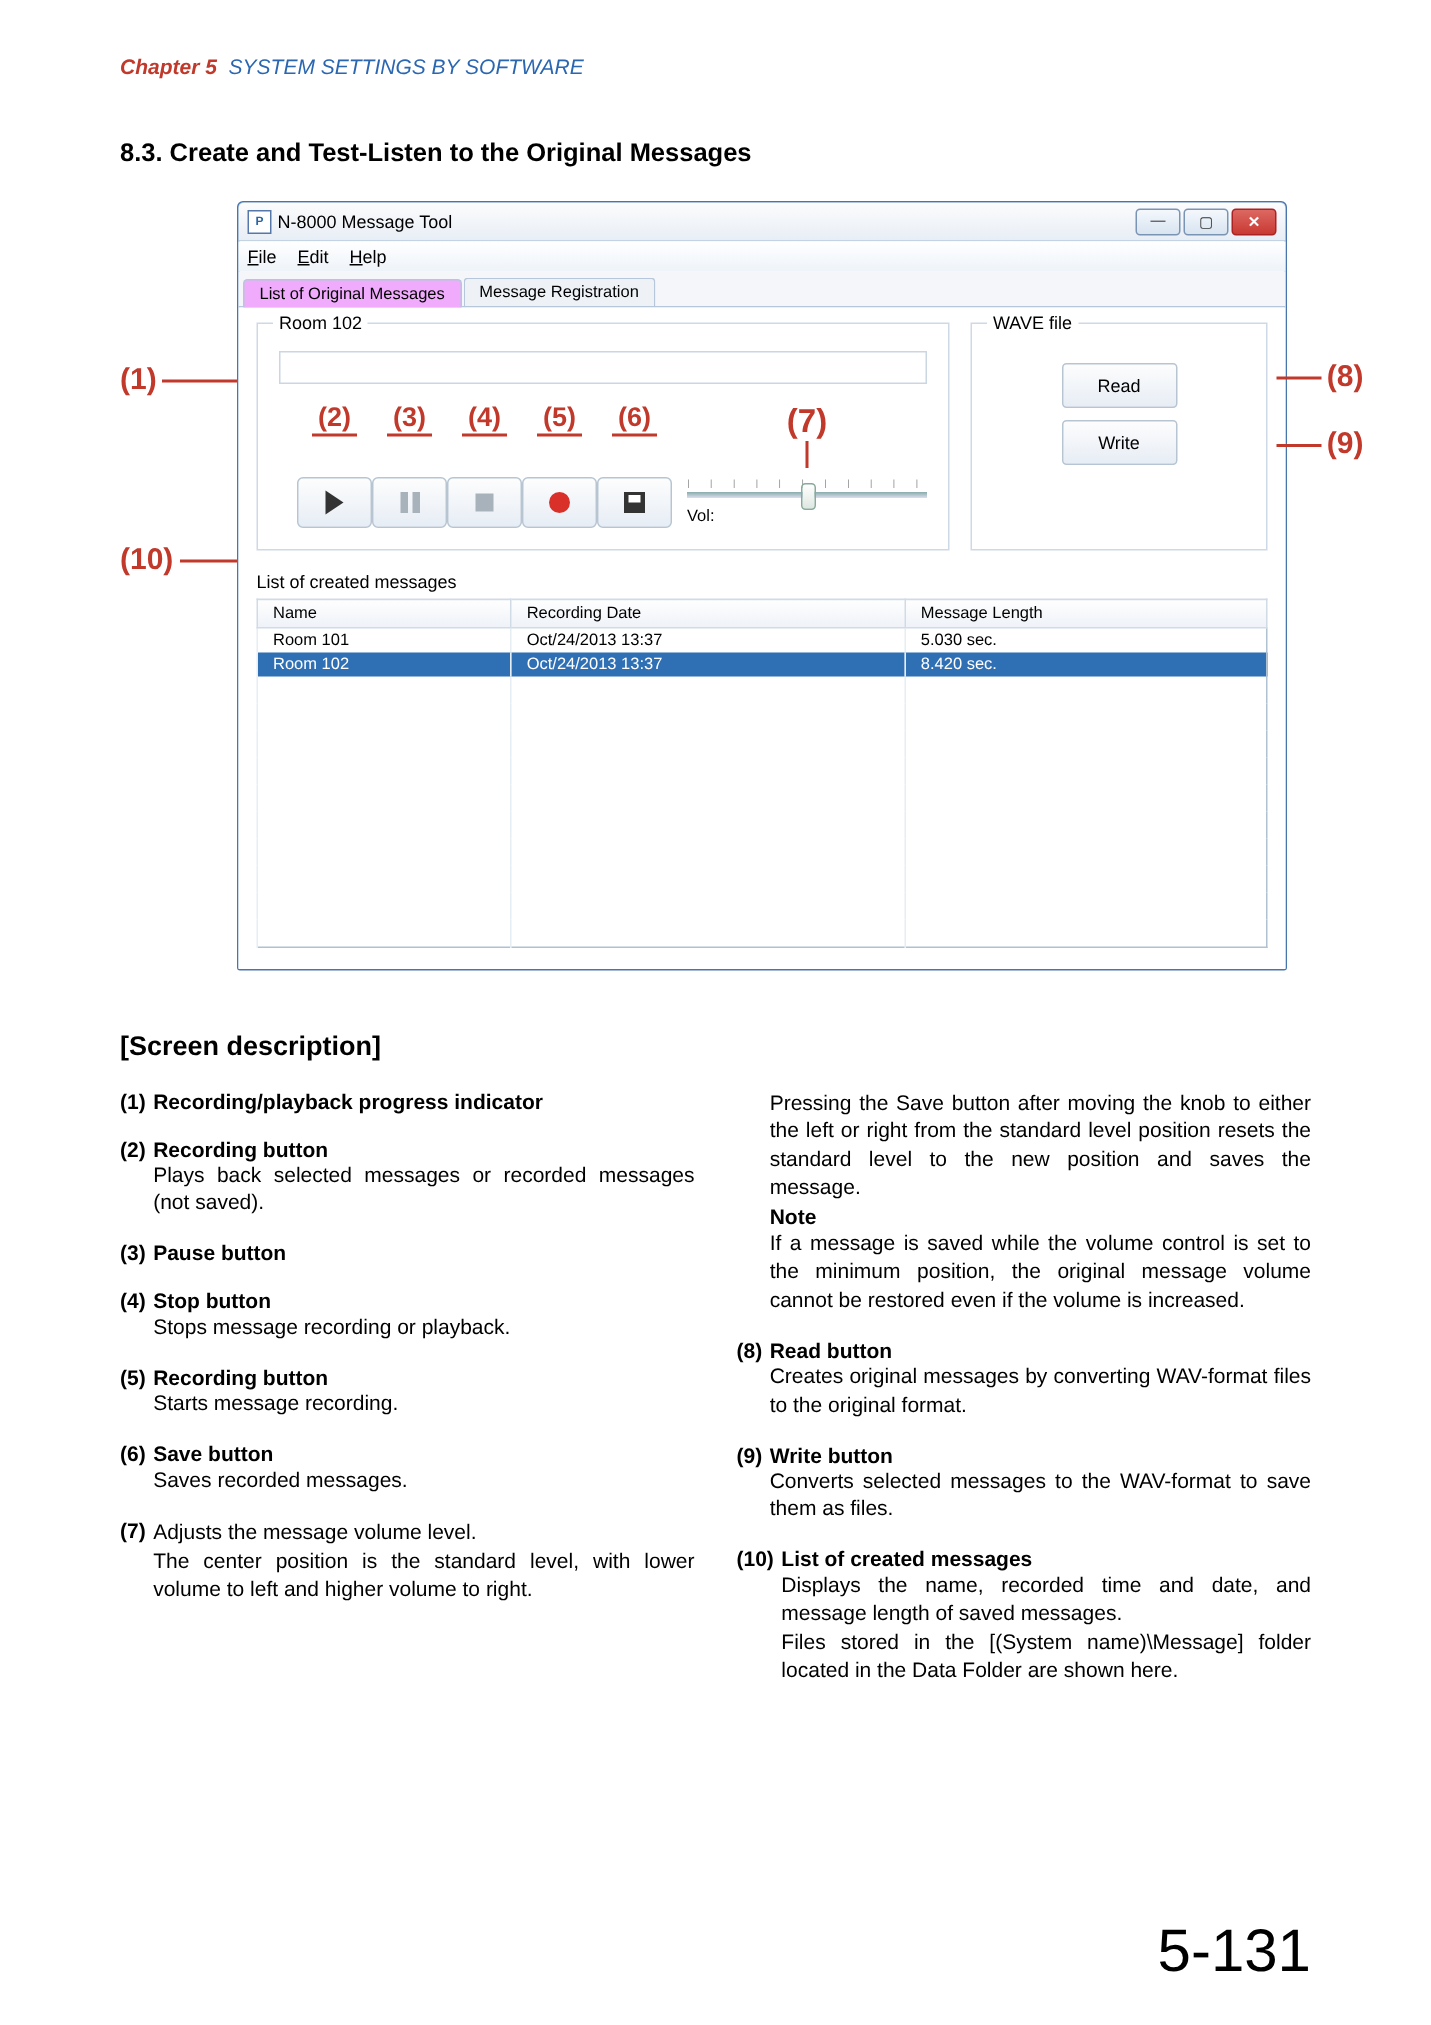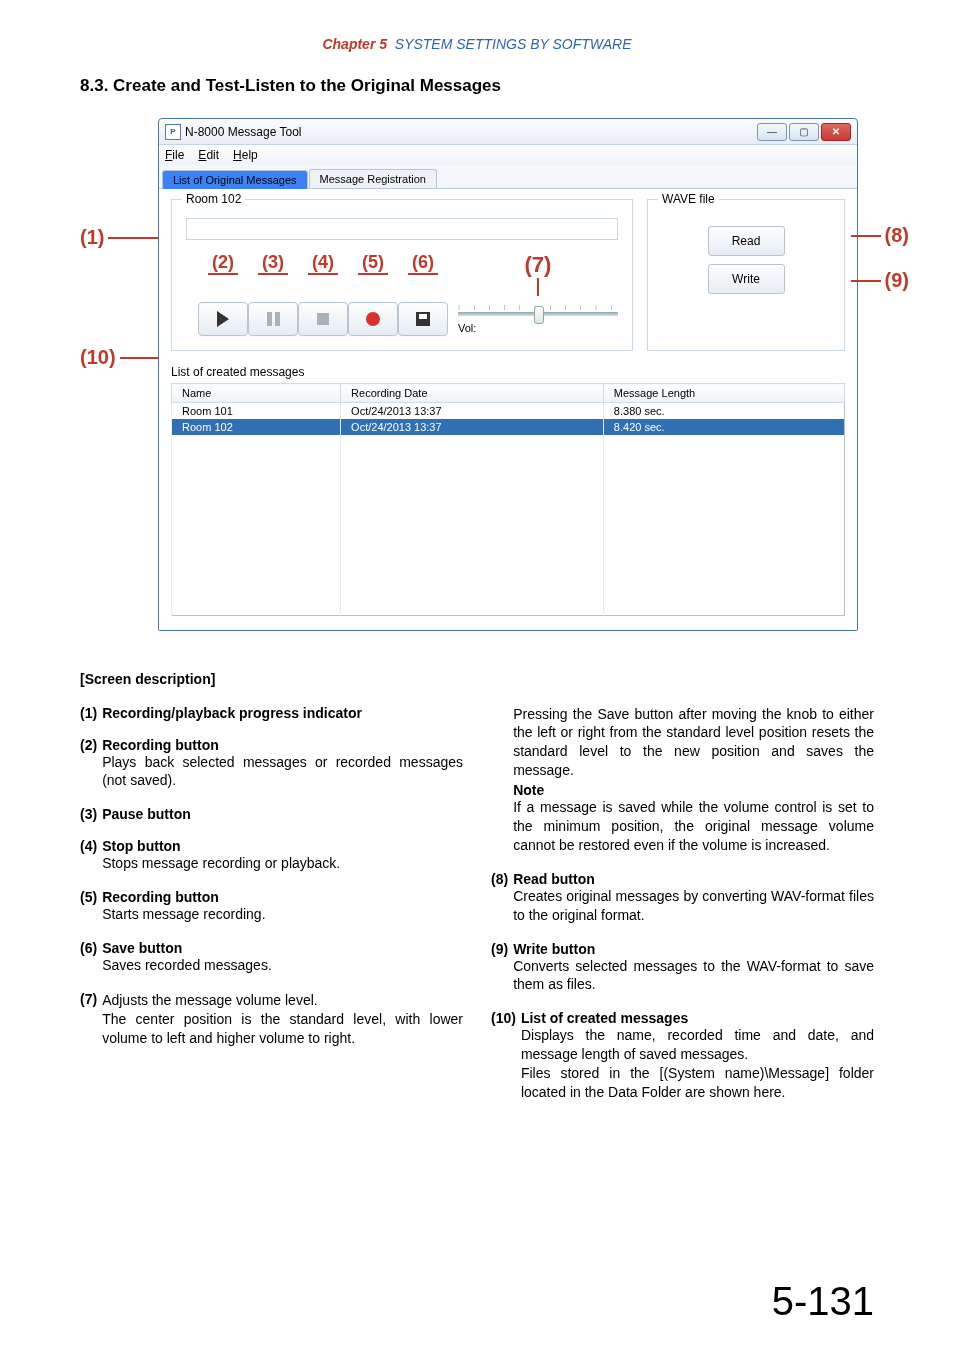--- a/index.html
+++ b/index.html
@@ -9,24 +9,24 @@
     width: 954px;
     height: 1350px;
     position: relative;
     color: #000;
   }
   .page {
     padding: 36px 80px 20px 80px;
     position: relative;
   }
   .header-line {
-    text-align: center;
+    text-align: left;
     font-style: italic;
     font-size: 14px;
-    margin-bottom: 24px;
+    margin-bottom: 40px;
     color: #2b66b1;
   }
   .header-line .chap { color: #c0392b; font-style: italic; }
   .section-title {
     font-size: 17px;
     font-weight: bold;
     margin-bottom: 22px;
   }
   .intro { font-size: 14px; line-height: 1.4; margin-bottom: 18px; }
 
@@ -82,21 +82,21 @@
     background:linear-gradient(#f4f8fc,#d8e4f1);
     display:flex;align-items:center;justify-content:center;font-size:10px;color:#333;
   }
   .wbtn.close{background:linear-gradient(#dd6862,#c83a32);color:#fff;font-weight:bold;border-color:#a22;}
 
   .menubar { height:20px; background:linear-gradient(#fff,#eef3f9); display:flex; align-items:center; font-size:12px; padding:0 6px; gap:14px;}
   .menubar span u{text-decoration:underline;}
 
   .tab-row{display:flex;align-items:flex-end;height:24px;background:#f4f6f9;padding:2px 3px 0 3px;border-bottom:1px solid #b6c7db;}
   .tab{padding:3px 10px;font-size:11px;border:1px solid #b6c7db;border-bottom:none;border-radius:3px 3px 0 0;background:#eef2f7;margin-right:1px;}
-  .tab.active{background:#3b82f6;position:relative;top:1px;}
+  .tab.active{background:#f0abfc;position:relative;top:1px;}
   
   .body-area{padding:10px 12px 14px 12px;background:#fff;}
   .main-flex{display:flex;gap:14px;}
   .groupbox{border:1px solid #cdd9e6;position:relative;padding:18px 14px 14px 14px;flex:1;}
   .groupbox .legend{position:absolute;top:-8px;left:10px;background:#fff;padding:0 4px;font-size:12px;}
   .right-group{width:120px;}
   .progress{height:22px;border:1px solid #cbd6e3;background:#fff;}
   .num-row{display:flex;margin:12px 0 6px 0;}
   .num{color:#c0392b;font-weight:bold;font-size:18px;width:50px;text-align:center;}
   .num7-wrap{margin-left:auto;width:160px;text-align:center;color:#c0392b;font-weight:bold;font-size:22px;}
@@ -121,21 +121,21 @@
   .list-title{font-size:12px;margin:14px 0 4px 0;}
   table.msglist{border:1px solid #b0c1d2;border-collapse:collapse;width:100%;font-size:11px;}
   table.msglist th{background:linear-gradient(#fefefe,#eef2f8);text-align:left;font-weight:normal;border:1px solid #d0dbe6;padding:3px 10px;}
   table.msglist td{padding:2px 10px;border-left:1px solid #e6edf3;}
   tr.sel td{background:#2f6fb4;color:#fff;}
   .blank-rows td{height:18px;}
 
   .right-anno{position:absolute;color:#c0392b;font-weight:bold;font-size:20px;display:flex;align-items:center;}
   .right-anno .line{width:30px;height:2px;background:#c0392b;margin-right:4px;}
 
-  .desc-heading{font-weight:bold;margin:12px 0 18px 0;font-size:14px;}
+  .desc-heading{font-weight:bold;margin:12px 0 18px 0;font-size:18px;}
   .cols{display:flex;gap:28px;font-size:14px;}
   .col{flex:1;}
   .item{margin-bottom:16px;display:flex;}
   .item .n{font-weight:bold;white-space:nowrap;margin-right:5px;}
   .item .body{text-align:justify;}
   .item .body .t{font-weight:bold;display:block;}
   .item .body p{line-height:1.35;}
   .page-num{position:absolute;right:80px;bottom:26px;font-size:40px;}
 </style>
 </head>
@@ -247,21 +247,21 @@
         <table class="msglist">
           <tbody>
               <tr>
             <th>Name</th>
             <th>Recording Date</th>
             <th>Message Length</th>
           </tr>
           <tr>
             <td>Room 101</td>
                 <td>Oct/24/2013 13:37</td>
-                <td>8.380 sec.</td>
+                <td>5.030 sec.</td>
           </tr>
           <tr class="sel">
             <td>Room 102</td>
                 <td>Oct/24/2013 13:37</td>
                 <td>8.420 sec.</td>
           </tr>
           <tr class="blank-rows">
                 <td></td>
                 <td></td>
                 <td></td>

